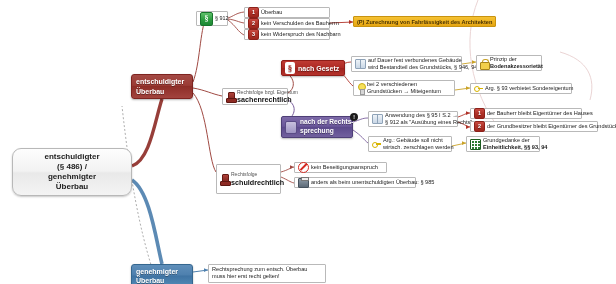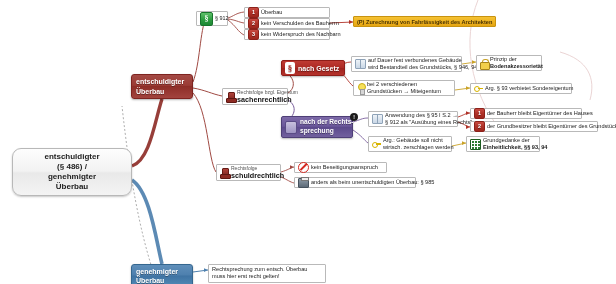--- a/index.html
+++ b/index.html
@@ -262,21 +262,21 @@
   </div>
 
   <div class="node box two-line" style="left:222px;top:88px;width:66px;height:17px;">
     <span class="ic ic-gavel"></span>
     <span class="stack">
       <span class="cap">Rechtsfolge bzgl. Eigentum</span>
       <span class="strong">sachenrechtlich</span>
     </span>
   </div>
 
-  <div class="node box two-line" style="left:216px;top:164px;width:65px;height:17px;">
+  <div class="node box two-line" style="left:216px;top:164px;width:65px;height:30px;">
     <span class="ic ic-gavel"></span>
     <span class="stack">
       <span class="cap">Rechtsfolge</span>
       <span class="strong">schuldrechtlich</span>
     </span>
   </div>
 
   <div class="node box" style="left:294px;top:162px;width:93px;height:11px;">
     <span class="ic ic-ban"></span>
     <span class="txt">kein Beseitigungsanspruch</span>

